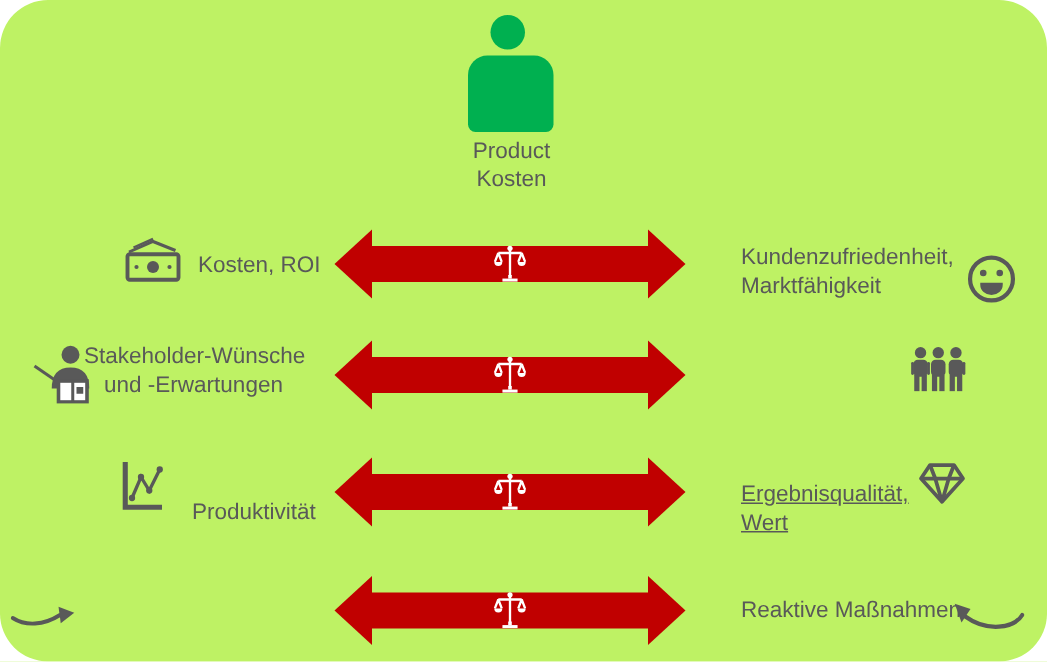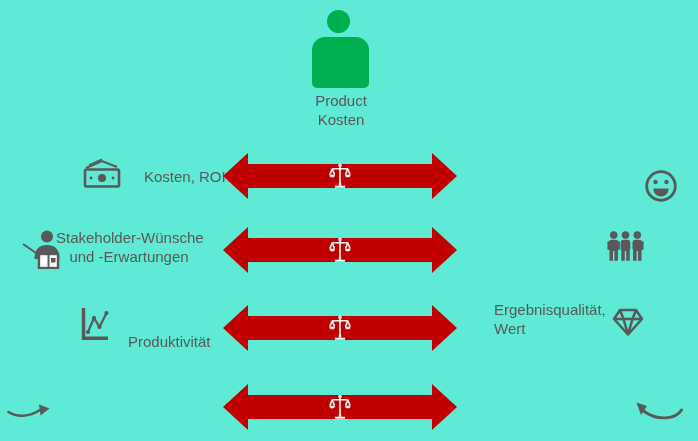--- a/index.html
+++ b/index.html
@@ -2,22 +2,22 @@
 <html style="--red: #c00000; --green: #00b050; --gray: #595959;"><head>
 <meta charset="utf-8">
 <style>
   :root{
     --red:#c00000;
     --green:#00b050;
     --gray:#595959;
   }
   html,body{margin:0;padding:0;background:#fff;}
   #canvas{
-    position:relative;width:698px;height:441px;background:#5eead4;overflow:hidden;
-    font-family:"Liberation Sans",sans-serif;color:var(--gray);
+    position:relative;width:698px;height:441px;background:#bef264;overflow:hidden;
+    font-family:"Liberation Sans",sans-serif;color:var(--gray);border-radius:32px;
   }
   .abs{position:absolute;}
   .label{
     position:absolute;font-size:15px;line-height:19px;color:var(--gray);
     white-space:nowrap;
   }
   .label.center{text-align:center;}
   
   .po-head{position:absolute;left:327px;top:10px;width:23px;height:23px;border-radius:50%;background:var(--green);}
   .po-body{position:absolute;left:312px;top:37px;width:57px;height:51px;background:var(--green);border-radius:13px 13px 5px 5px;}
@@ -44,41 +44,45 @@
   </div>
 
   <svg class="abs gicon" style="left:83px;top:158px;" width="38" height="31" viewBox="0 0 38 31">
     <path d="M3,10 L19,3 L34,9" fill="none" stroke="currentColor" stroke-width="2"></path>
     <path d="M6,7 L19,1.2" fill="none" stroke="currentColor" stroke-width="1.6"></path>
     <rect x="2" y="11.5" width="34" height="17" rx="1.5" fill="none" stroke="currentColor" stroke-width="2.6"></rect>
     <circle cx="19" cy="20" r="4" fill="currentColor"></circle>
     <circle cx="8" cy="20" r="1.4" fill="currentColor"></circle>
     <circle cx="30" cy="20" r="1.4" fill="currentColor"></circle>
   </svg>
-  <div class="label" style="left:144px;top:167px;">Kosten, ROI</div>
+  <div class="label" style="left:132px;top:167px;">Kosten, ROI</div>
 
   <div class="arrow" style="top:153px;">
     <div class="head-left"></div>
     <div class="shaft"></div>
     <div class="head-right"></div>
     <svg class="scale" width="22" height="27" viewBox="0 0 24 28">
       <g stroke="#fff" fill="none" stroke-width="1.7">
         <line x1="12" y1="3" x2="12" y2="23"></line>
         <line x1="3.5" y1="6" x2="20.5" y2="6"></line>
         <path d="M3.5,6 L1,12.5 M3.5,6 L6,12.5"></path>
         <path d="M20.5,6 L18,12.5 M20.5,6 L23,12.5"></path>
       </g>
       <circle cx="12" cy="2.6" r="1.9" fill="#fff"></circle>
       <path d="M0.6,12.5 A2.9,3 0 0 0 6.4,12.5 Z" fill="#fff"></path>
       <path d="M17.6,12.5 A2.9,3 0 0 0 23.4,12.5 Z" fill="#fff"></path>
       <rect x="10.7" y="22" width="2.6" height="2.6" fill="#fff"></rect>
       <rect x="6.5" y="24.6" width="11" height="2.2" fill="#fff"></rect>
     </svg>
   </div>
 
+  <div class="label" style="left:494px;top:162px;">
+    <div>Kundenzufriedenheit,</div>
+    <div>Marktfähigkeit</div>
+  </div>
   <svg class="abs gicon" style="left:644px;top:169px;" width="34" height="34" viewBox="0 0 34 34">
     <circle cx="17" cy="17" r="14.3" fill="none" stroke="currentColor" stroke-width="2.8"></circle>
     <circle cx="11.5" cy="13" r="2.2" fill="currentColor"></circle>
     <circle cx="22.5" cy="13" r="2.2" fill="currentColor"></circle>
     <path d="M9.5,19.5 h15 v1.3 a7.5,6.8 0 0 1 -15,0 Z" fill="currentColor"></path>
   </svg>
 
   <svg class="abs gicon" style="left:21px;top:228px;" width="41" height="41" viewBox="0 0 41 41">
     <line x1="2" y1="16" x2="18" y2="27" stroke="currentColor" stroke-width="2"></line>
     <circle cx="26" cy="8.5" r="6" fill="currentColor"></circle>
@@ -161,21 +165,21 @@
         <path d="M20.5,6 L18,12.5 M20.5,6 L23,12.5"></path>
       </g>
       <circle cx="12" cy="2.6" r="1.9" fill="#fff"></circle>
       <path d="M0.6,12.5 A2.9,3 0 0 0 6.4,12.5 Z" fill="#fff"></path>
       <path d="M17.6,12.5 A2.9,3 0 0 0 23.4,12.5 Z" fill="#fff"></path>
       <rect x="10.7" y="22" width="2.6" height="2.6" fill="#fff"></rect>
       <rect x="6.5" y="24.6" width="11" height="2.2" fill="#fff"></rect>
     </svg>
   </div>
 
-  <div class="label" style="left:494px;top:300px;">
+  <div class="label" style="left:494px;top:320px;text-decoration:underline;">
     <div>Ergebnisqualität,</div>
     <div>Wert</div>
   </div>
   <svg class="abs gicon" style="left:610px;top:307px;" width="36" height="30" viewBox="0 0 36 30">
     <g fill="none" stroke="currentColor" stroke-width="2.5" stroke-linejoin="round">
       <path d="M4,12 L10,3 H26 L32,12 L18,27.5 Z"></path>
       <path d="M4,12 H32"></path>
       <path d="M10,3 L13.5,12 L18,27.5"></path>
       <path d="M26,3 L22.5,12 L18,27.5"></path>
     </g>
@@ -198,18 +202,19 @@
         <path d="M20.5,6 L18,12.5 M20.5,6 L23,12.5"></path>
       </g>
       <circle cx="12" cy="2.6" r="1.9" fill="#fff"></circle>
       <path d="M0.6,12.5 A2.9,3 0 0 0 6.4,12.5 Z" fill="#fff"></path>
       <path d="M17.6,12.5 A2.9,3 0 0 0 23.4,12.5 Z" fill="#fff"></path>
       <rect x="10.7" y="22" width="2.6" height="2.6" fill="#fff"></rect>
       <rect x="6.5" y="24.6" width="11" height="2.2" fill="#fff"></rect>
     </svg>
   </div>
 
+  <div class="label" style="left:494px;top:397px;">Reaktive Maßnahmen</div>
   <svg class="abs gicon" style="left:635px;top:401px;" width="48" height="21" viewBox="0 0 48 21">
     <path d="M46.5,9 C41,18 23,20.5 8.5,10" fill="none" stroke="currentColor" stroke-width="2.8" stroke-linecap="round"></path>
     <path d="M1.5,1.5 L12,5 L6,14 Z" fill="currentColor"></path>
   </svg>
 
 </div>
 
 </body></html>

